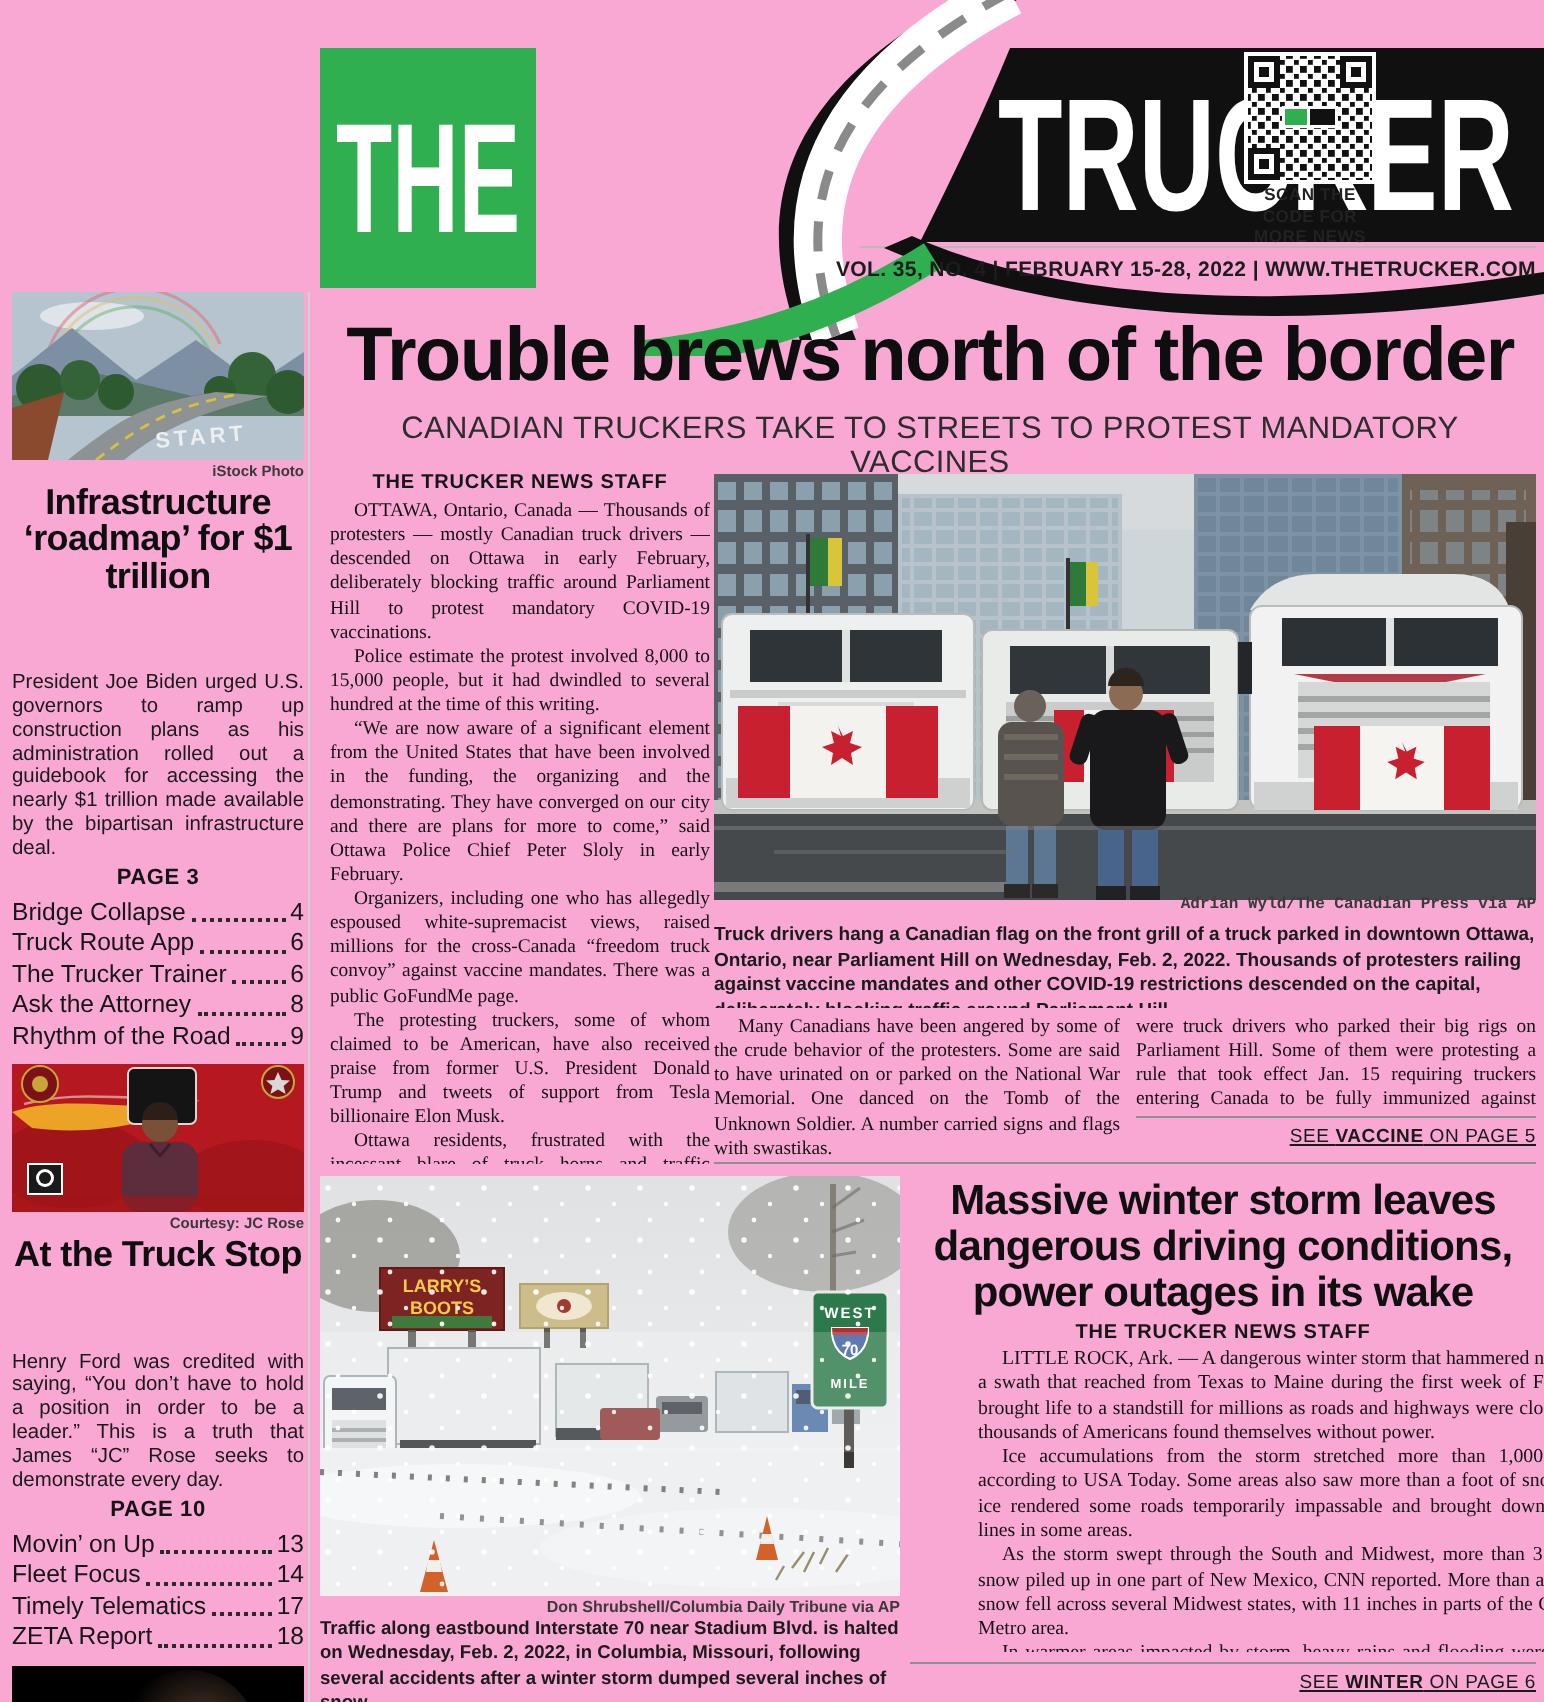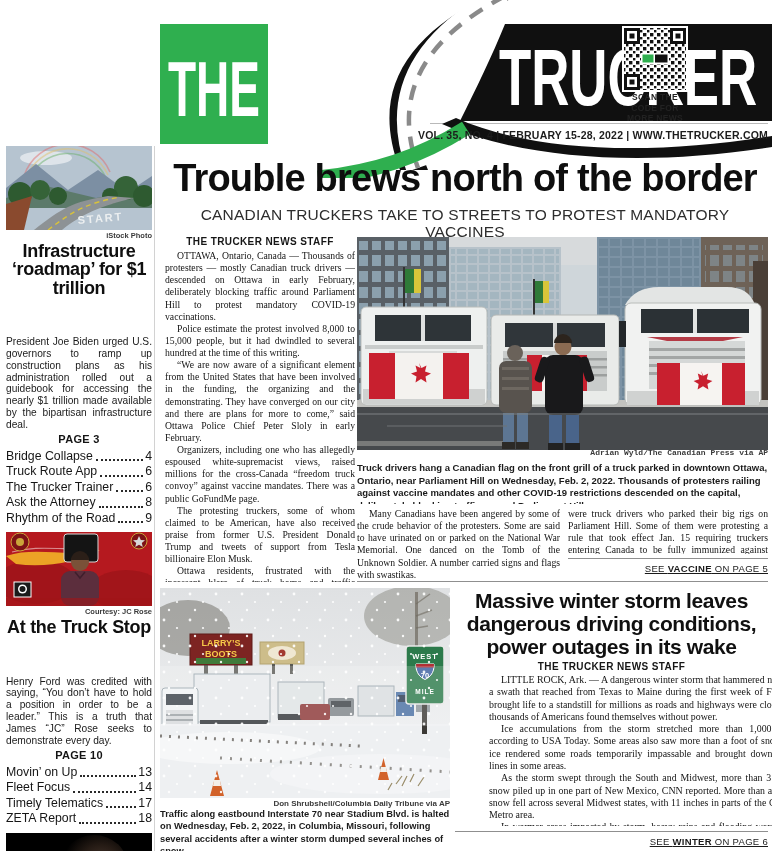--- a/index.html
+++ b/index.html
@@ -1,18 +1,18 @@
 <!DOCTYPE html>
 <html><head>
 <meta charset="utf-8">
 <style>
   * { box-sizing: border-box; margin: 0; padding: 0; }
   html,body { background:#e9e9e9; }
   #page {
-    position: relative; width: 772px; height: 851px; background:#ffffff;
+    position: relative; width: 772px; height: 851px; background:#f9a8d4;
     margin: 0 auto; overflow: hidden;
     font-family: "Liberation Sans", sans-serif; color:#111;
   }
   .abs { position:absolute; }
 
   
   #issue-rule { left:430px; top:123px; width:338px; border-top:1px solid #b9b9b9; }
   #issue-line { left:300px; top:129px; width:468px; text-align:right;
     font:700 10.5px "Liberation Sans", sans-serif; letter-spacing:.2px; color:#1c1c1c; }
   #qr-wrap { left:607px; top:26px; width:96px; text-align:center; }

